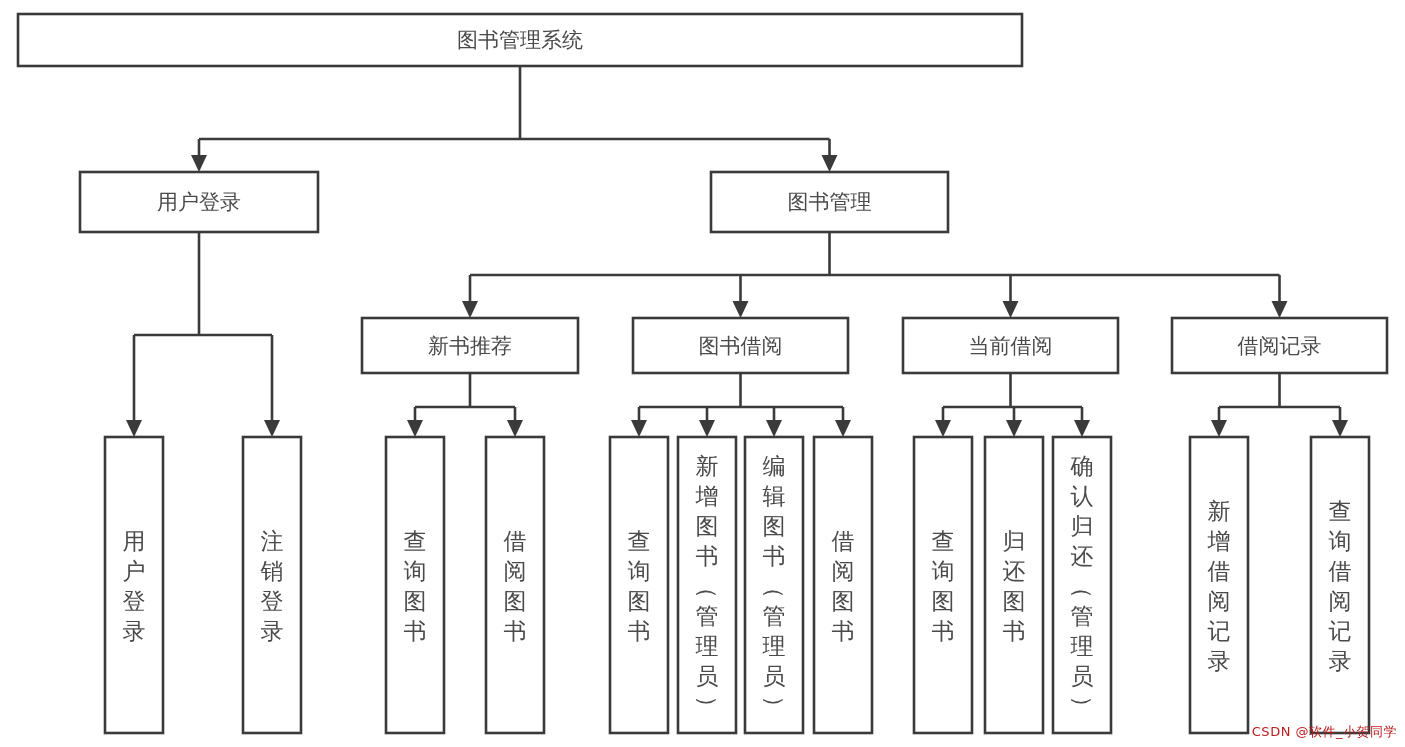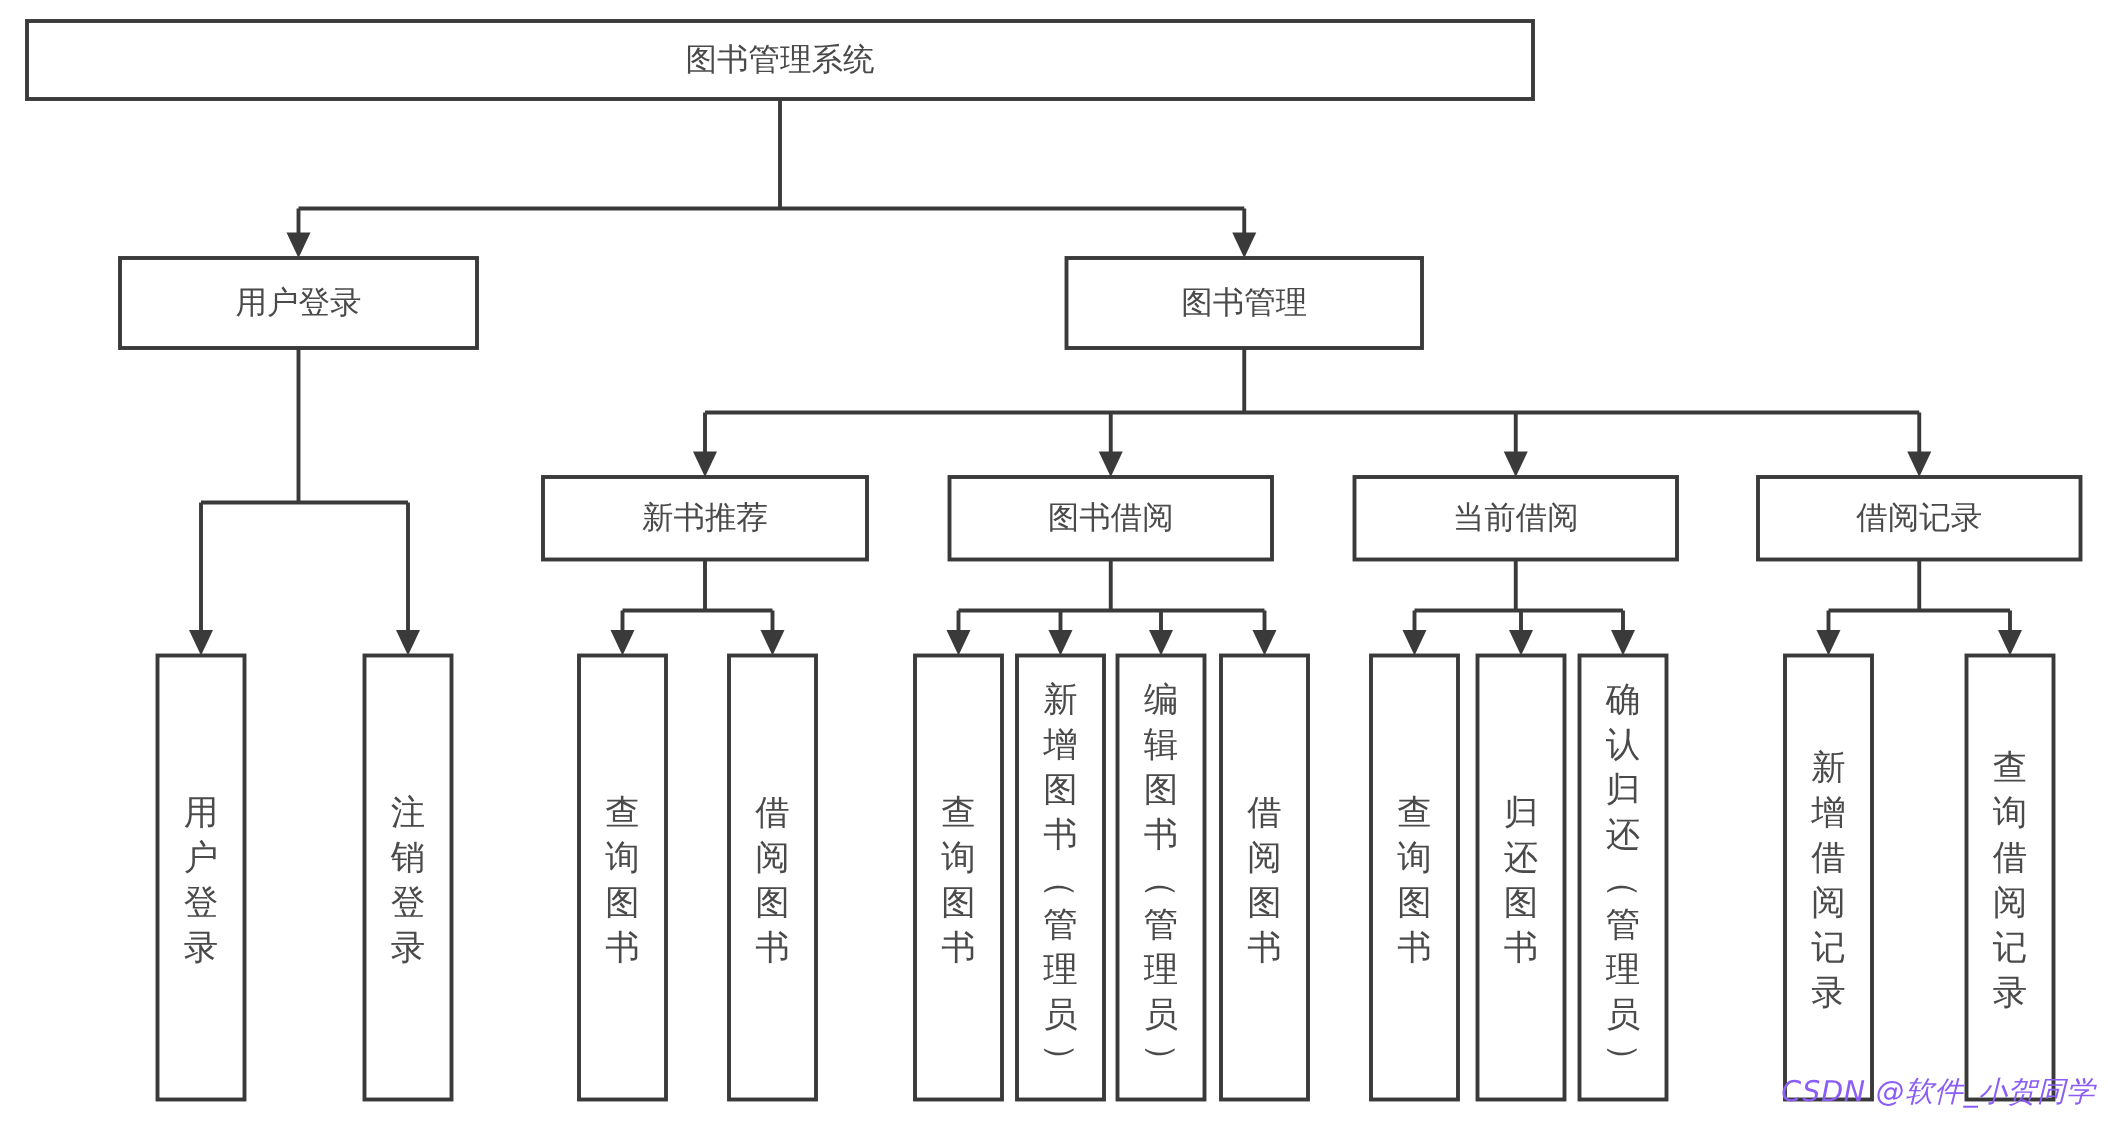--- a/index.html
+++ b/index.html
@@ -51,26 +51,25 @@
     fill: #4a4a4a;
     font-family: "DejaVu Sans", "Liberation Sans", sans-serif;
     font-size: 23px;
     text-anchor: middle;
   }
   .watermark {
     position: absolute;
     right: 8px;
     bottom: 6px;
     font-family: "DejaVu Sans", "Liberation Sans", sans-serif;
-    font-size: 19px;
-    color: #8b5cf6;
+    font-size: 13px;
+    color: #b91c1c;
     letter-spacing: 0.5px;
     white-space: nowrap;
     user-select: none;
-    font-style: italic;
   }
 </style>
 </head>
 <body>
 
 <div id="diagram-root">
 
   <svg id="flow" viewBox="0 0 1405 747">
     <g id="connectors-layer">
         <path d="M520 66 L520 139" class="conn"></path>

